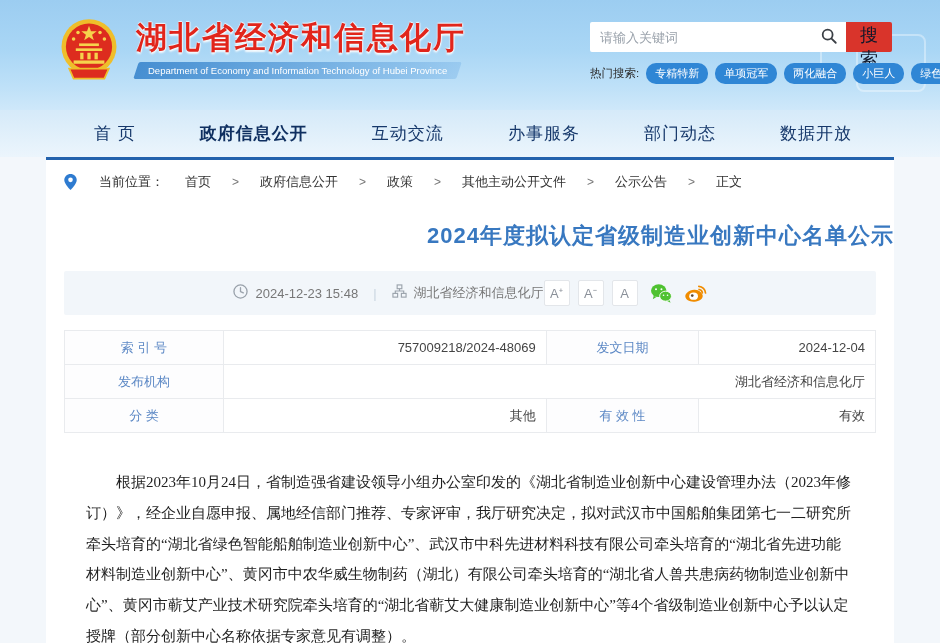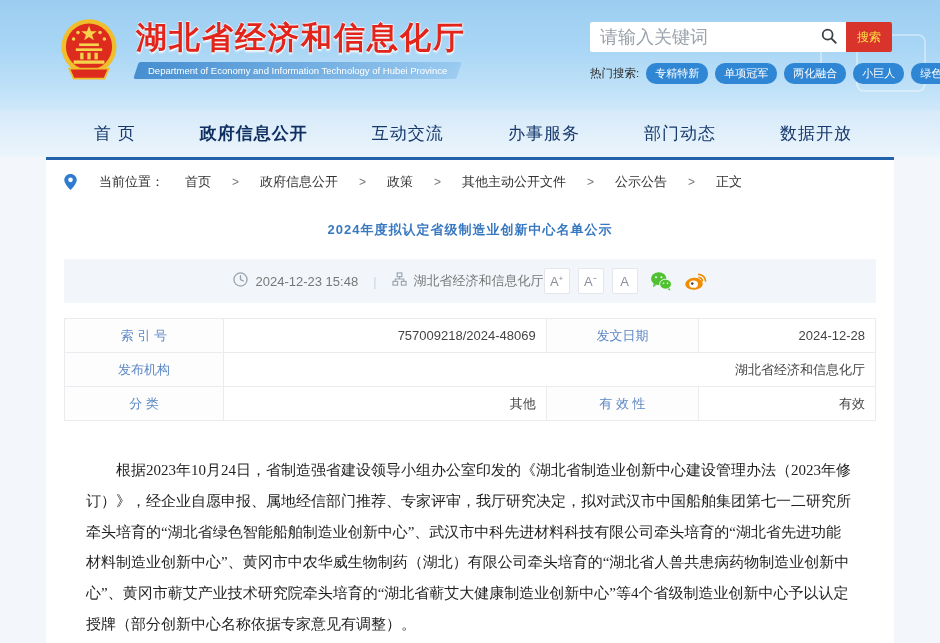--- a/index.html
+++ b/index.html
@@ -35,39 +35,39 @@
   }
   .ribbon{
     display:inline-block; margin-top:7px;
     background:linear-gradient(90deg, rgba(58,134,205,.9), rgba(125,183,232,.45));
     transform:skewX(-18deg); border-radius:2px;
   }
   .ribbon span{ display:block; transform:skewX(18deg); color:#fff; font-size:9.5px; padding:3px 12px; white-space:nowrap; }
   .search-area{ width:302px; margin-top:6px; }
   .search-row{ display:flex; height:30px; }
   .search-box{ position:relative; flex:1; background:#fff; border-radius:2px 0 0 2px; }
-  .search-box input{ width:100%; height:100%; border:0; outline:none; padding:0 34px 0 10px; font-size:18px; color:#7f1d1d; background:transparent; }
+  .search-box input{ width:100%; height:100%; border:0; outline:none; padding:0 34px 0 10px; font-size:13px; color:#7f1d1d; background:transparent; }
   .search-box input::placeholder{ color:#9aa2ab; }
   .search-icon{ position:absolute; right:8px; top:5px; cursor:pointer; }
-  .search-btn{ width:46px; height:30px; background:#d9342b; color:#fde047; border:0; font-size:12px; cursor:pointer; border-radius:0 2px 2px 0; }
+  .search-btn{ width:46px; height:30px; background:#d9342b; color:#0f172a; border:0; font-size:18px; cursor:pointer; border-radius:0 2px 2px 0; }
   .hot-row{ display:flex; align-items:center; gap:7px; margin-top:11px; font-size:11.5px; color:#2b2b2b; white-space:nowrap; }
   .tag{ background:#2f86d5; color:#fff; font-size:11px; padding:3px 9px; border-radius:10px; text-decoration:none; cursor:pointer; }
   
   .nav-band{ height:47px; background:linear-gradient(180deg,#d5eaf9,#ecf5fc); }
   .nav-inner{ width:848px; margin:0 auto; height:100%; display:flex; align-items:center; justify-content:space-between; padding:0 42px 0 48px; }
   .nav-item{ color:#16386b; font-size:17px; letter-spacing:1px; text-decoration:none; cursor:pointer; }
   .nav-item.active{ font-weight:bold; color:#0f2f60; }
   
   .card{ width:848px; margin:0 auto; background:#fff; border-top:3px solid #2462ac; min-height:483px; }
   .breadcrumb{ display:flex; align-items:center; padding:13px 18px 6px; font-size:13px; color:#333;gap:16px; }
   .breadcrumb .pin{ margin-right:6px; display:flex; }
   .crumb{ color:#333; text-decoration:none; margin:0 5px; cursor:pointer; }
   .crumb.current{ cursor:default; }
   .sep{ color:#777; font-size:12px; }
-  .title{ text-align:center; color:#3878c0; font-size:13px; font-weight:600; letter-spacing:1px; margin:24px 0 20px; }
+  .title{ text-align:right; color:#3878c0; font-size:22px; font-weight:600; letter-spacing:1px; margin:24px 0 20px; }
   .meta-bar{ margin:0 18px; background:#f2f6fa; height:44px; display:flex; align-items:center; justify-content:center; padding:0 14px; border-radius:2px; }
   .meta-left{ display:flex; align-items:center; color:#777; font-size:13px; gap:7px; }
   .meta-divider{ color:#c9d4e0; margin:0 8px; }
   .meta-right{ display:flex; align-items:center; gap:8px; }
   .font-btn{ width:26px; height:26px; background:#fff; border:1px solid #e3e6ea; color:#8a9099; font-size:13px; text-align:center; line-height:23px; padding:0; border-radius:2px; cursor:pointer; }
   .share-btn{ background:none; border:0; padding:0; margin-left:4px; cursor:pointer; display:flex; }
   
   .info-table{ width:812px; margin:15px 18px 20px; border-collapse:collapse; font-size:13px; table-layout:fixed; }
   .info-table th,.info-table td{ border:1px solid #e9ebee; height:34px; padding:4px 10px; }
   .info-table th{ color:#5c88c5; font-weight:normal; text-align:center; background:#fdfdfe; }
@@ -222,21 +222,21 @@
         <col style="width:19.6%">
         <col style="width:39.8%">
         <col style="width:18.8%">
         <col style="width:21.8%">
       </colgroup>
     <tbody>
         <tr>
       <th>索 引 号</th>
       <td>757009218/2024-48069</td>
       <th>发文日期</th>
-      <td>2024-12-28</td>
+      <td>2024-12-04</td>
     </tr>
     <tr>
       <th>发布机构</th>
       <td colspan="3">湖北省经济和信息化厅</td>
     </tr>
     <tr>
       <th>分  类</th>
       <td>其他</td>
       <th>有 效 性</th>
       <td>有效</td>

